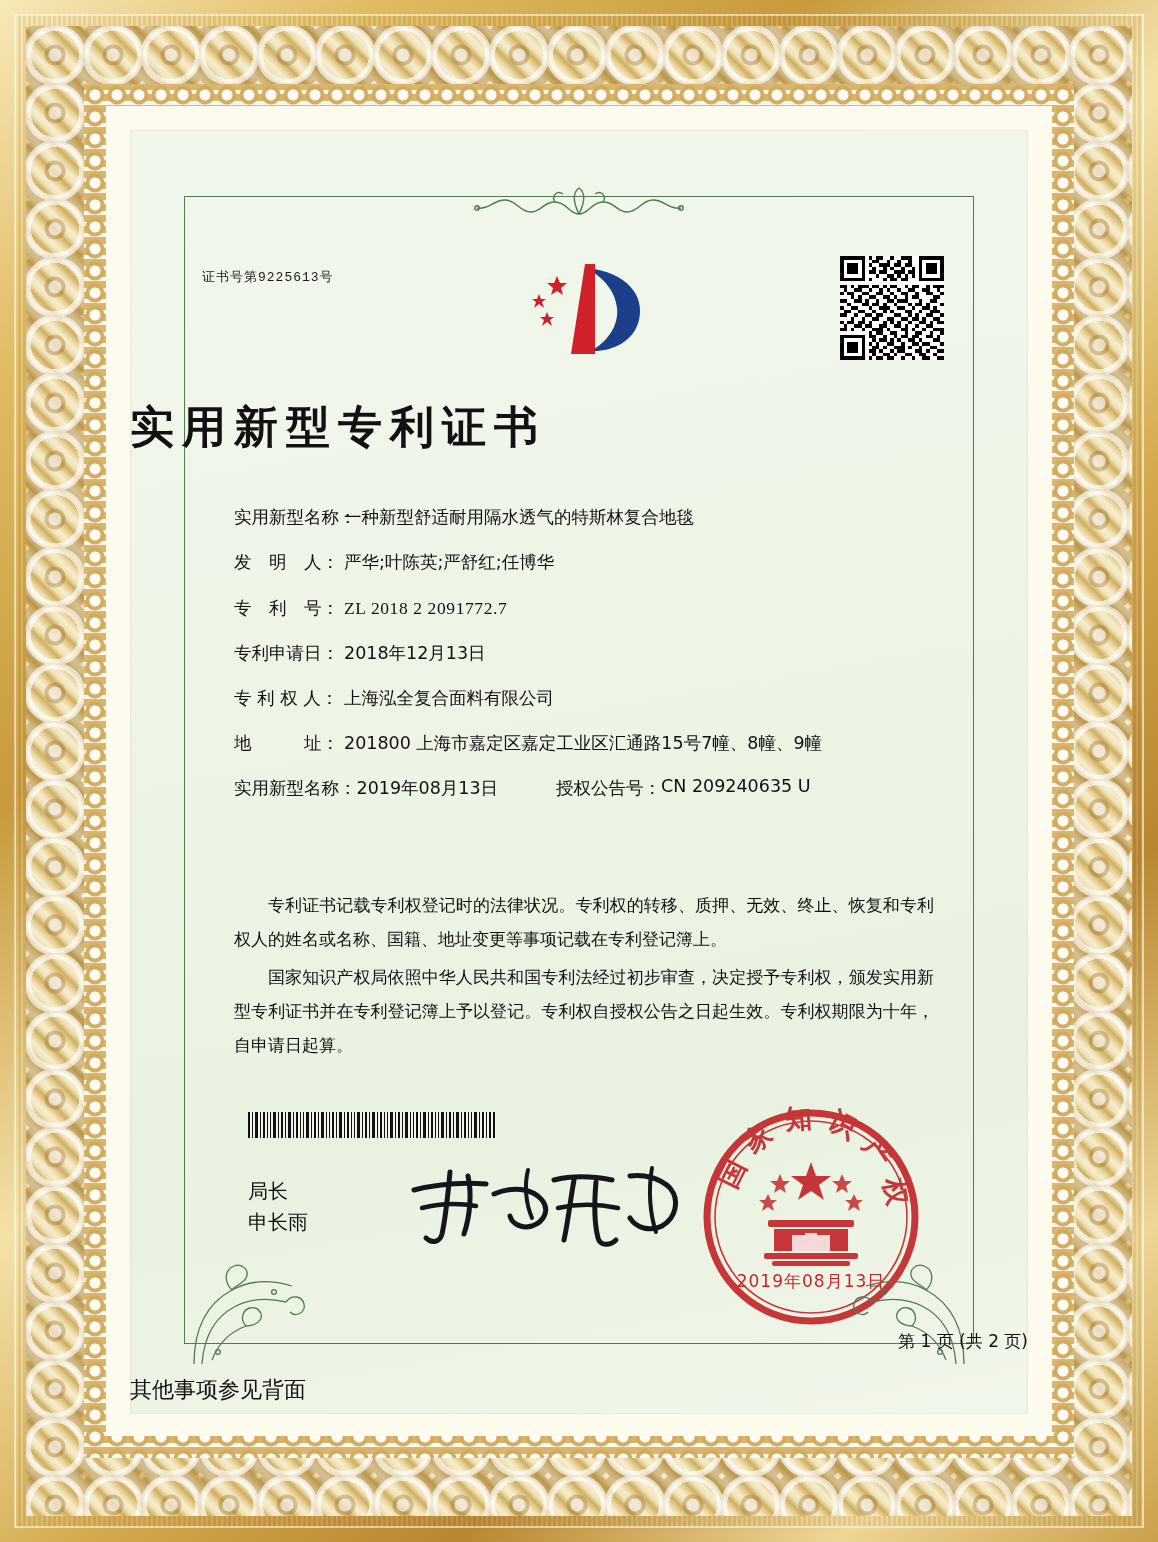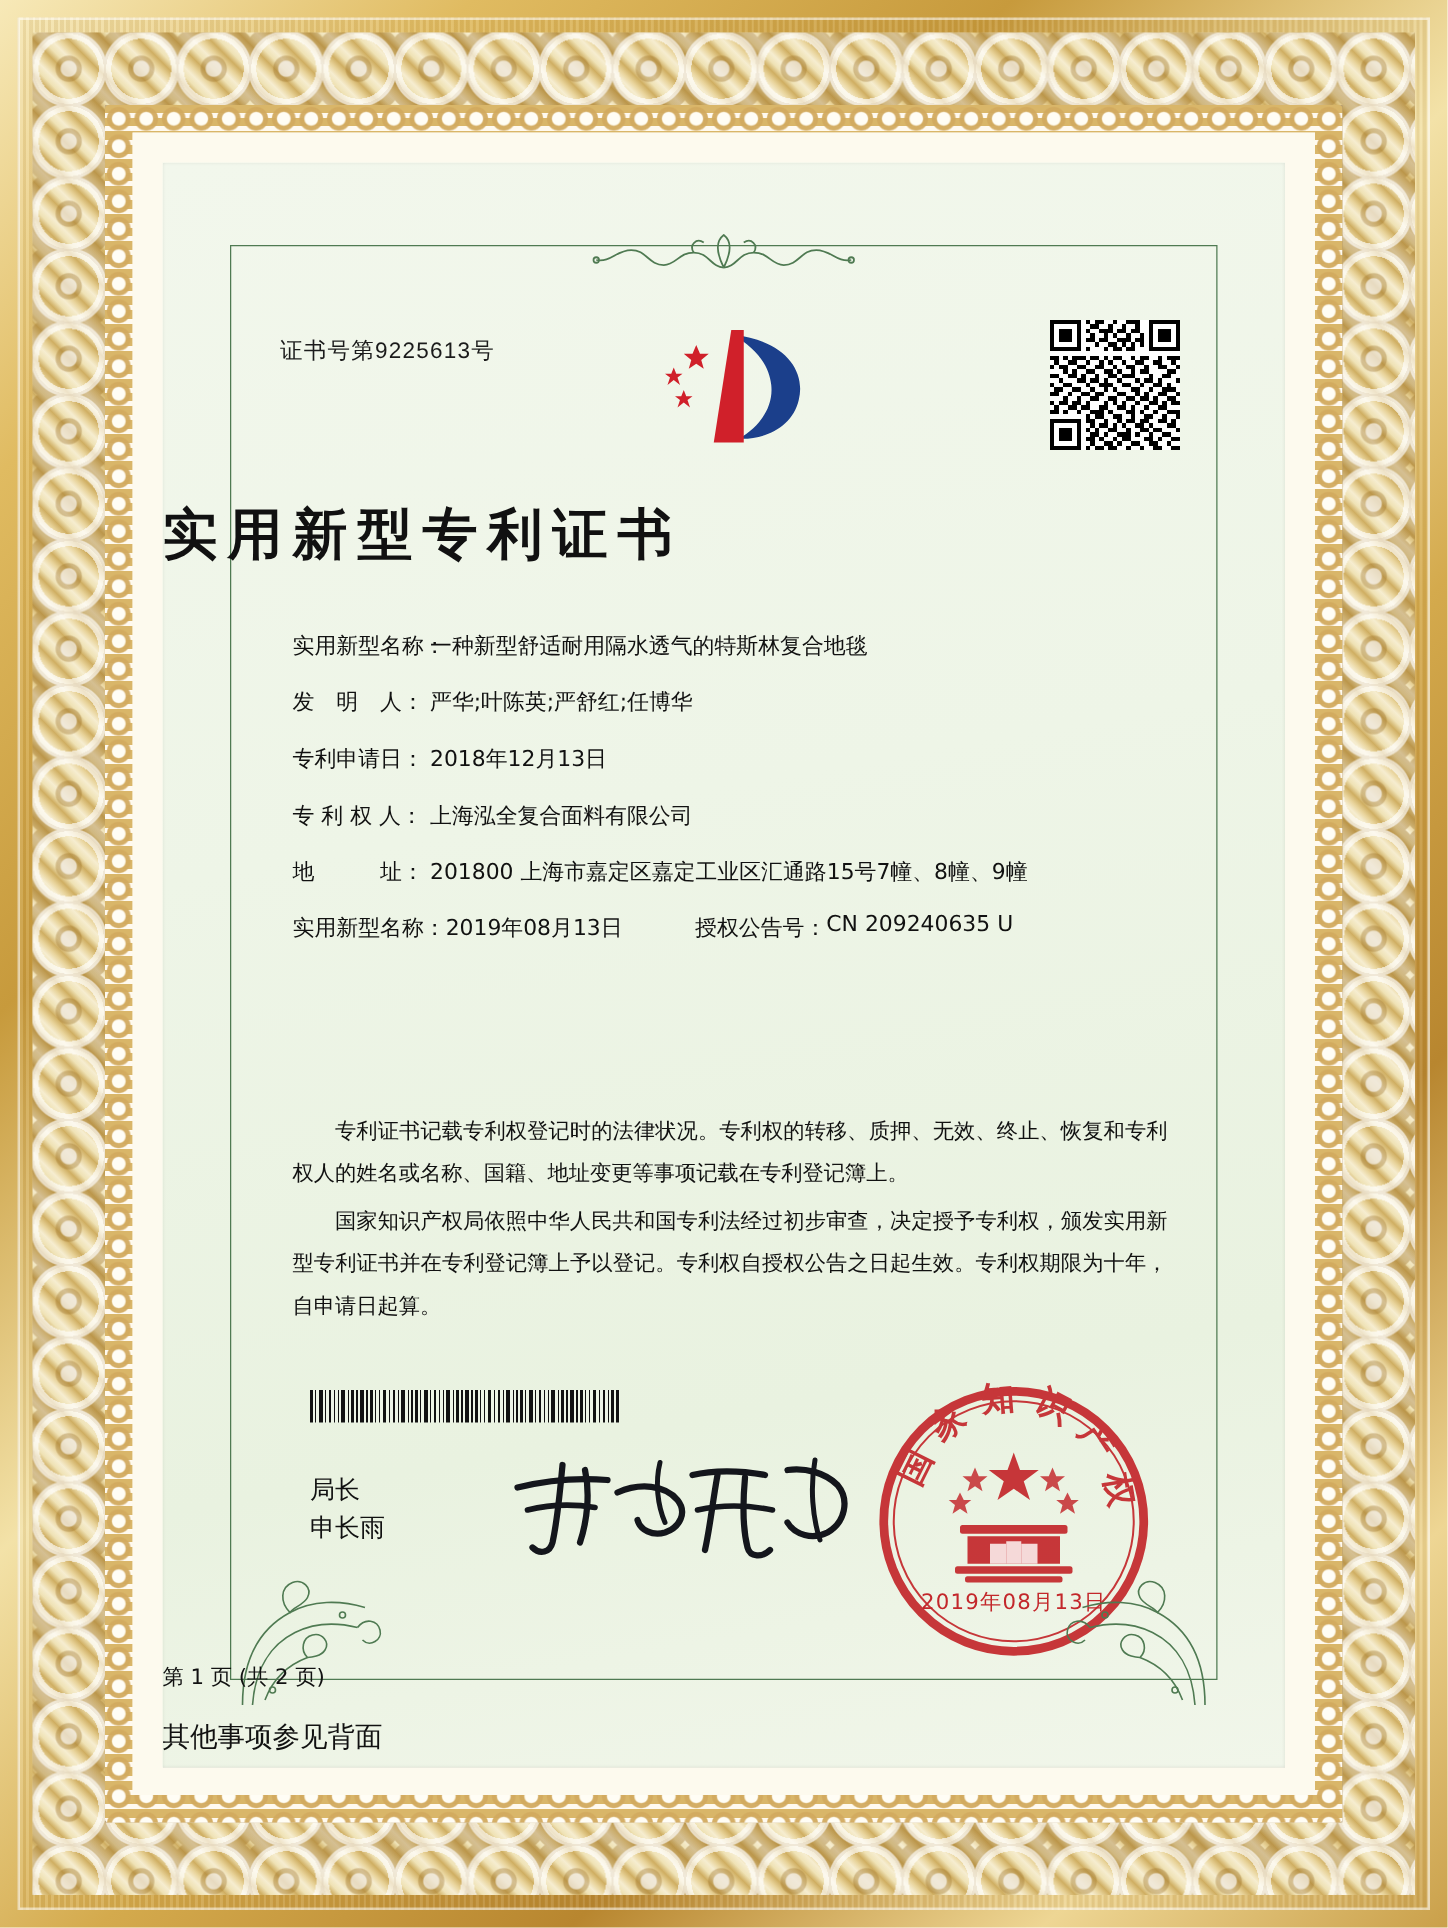--- a/index.html
+++ b/index.html
@@ -125,25 +125,25 @@
   .corner-orn {
     position: absolute;
     width: 120px; height: 110px;
   }
   .corner-orn.bl { left: 58px; bottom: 44px; }
   .corner-orn.br { right: 58px; bottom: 44px; transform: scaleX(-1); }
 
   
   .cert-no {
     position: absolute;
-    left: 94px; top: 138px;
-    font-size: 18px;
+    left: 72px; top: 138px;
+    font-size: 13px;
     letter-spacing: 1px;
     color: #1b1b1b;
-    font-family: Liberation Sans, sans-serif;
+    font-family: Liberation Mono, monospace;
   }
   .emblem {
     position: absolute;
     left: 50%; top: 120px;
     transform: translateX(-50%);
     width: 160px; height: 115px;
   }
   .qr {
     position: absolute;
     right: 84px; top: 126px;
@@ -239,21 +239,21 @@
     text-align: center;
     font-size: 17px;
     letter-spacing: 1px;
     color: #c3272b;
     font-family: "DejaVu Sans", "Liberation Sans", sans-serif;
   }
 
   .page-no {
     position: absolute;
     left: 0; right: 0; top: 1200px;
-    text-align: left;
+    text-align: right;
     font-size: 17px;
     color: #111;
     font-family: "DejaVu Sans", "Liberation Sans", sans-serif;
   }
   .footnote {
     position: absolute;
     left: 0; right: 0; top: 1245px;
     text-align: left;
     font-size: 22px;
     color: #111;
@@ -527,20 +527,24 @@
     <div class="field-row">
       <div class="field-label">实用新型名称：</div>
       <div class="field-value">一种新型舒适耐用隔水透气的特斯林复合地毯</div>
     </div>
 
     <div class="field-row">
       <div class="field-label">发　明　人：</div>
       <div class="field-value">严华;叶陈英;严舒红;任博华</div>
     </div>
 
+    <div class="field-row">
+      <div class="field-label">专　利　号：</div>
+      <div class="field-value mono">ZL 2018 2 2091772.7</div>
+    </div>
 
     <div class="field-row">
       <div class="field-label">专利申请日：</div>
       <div class="field-value">2018年12月13日</div>
     </div>
 
     <div class="field-row">
       <div class="field-label">专 利 权 人：</div>
       <div class="field-value">上海泓全复合面料有限公司</div>
     </div>

